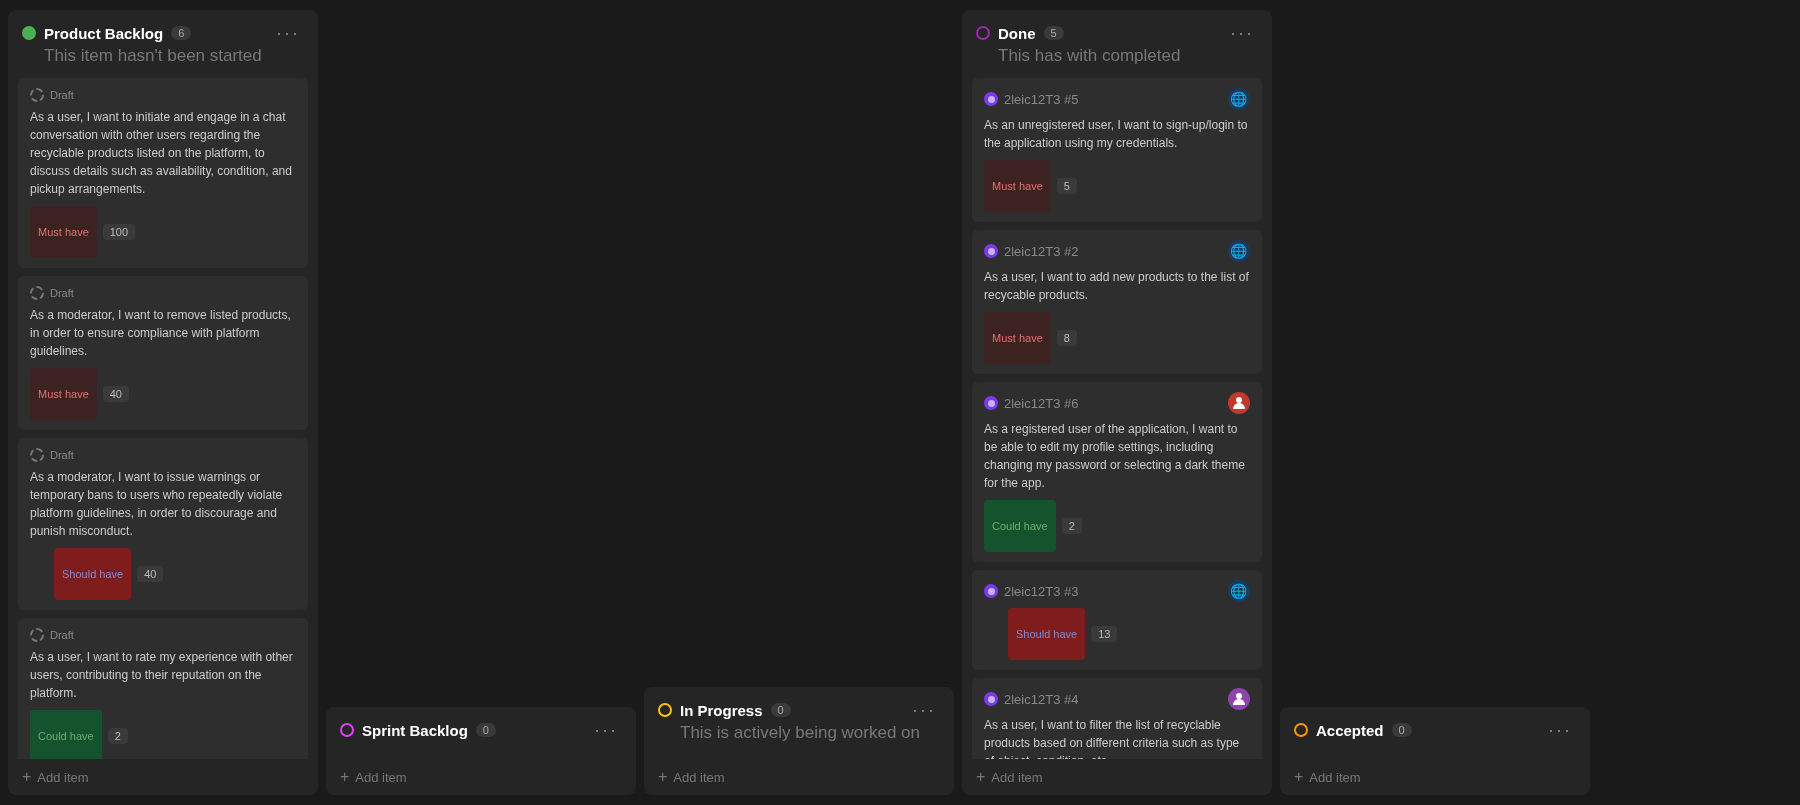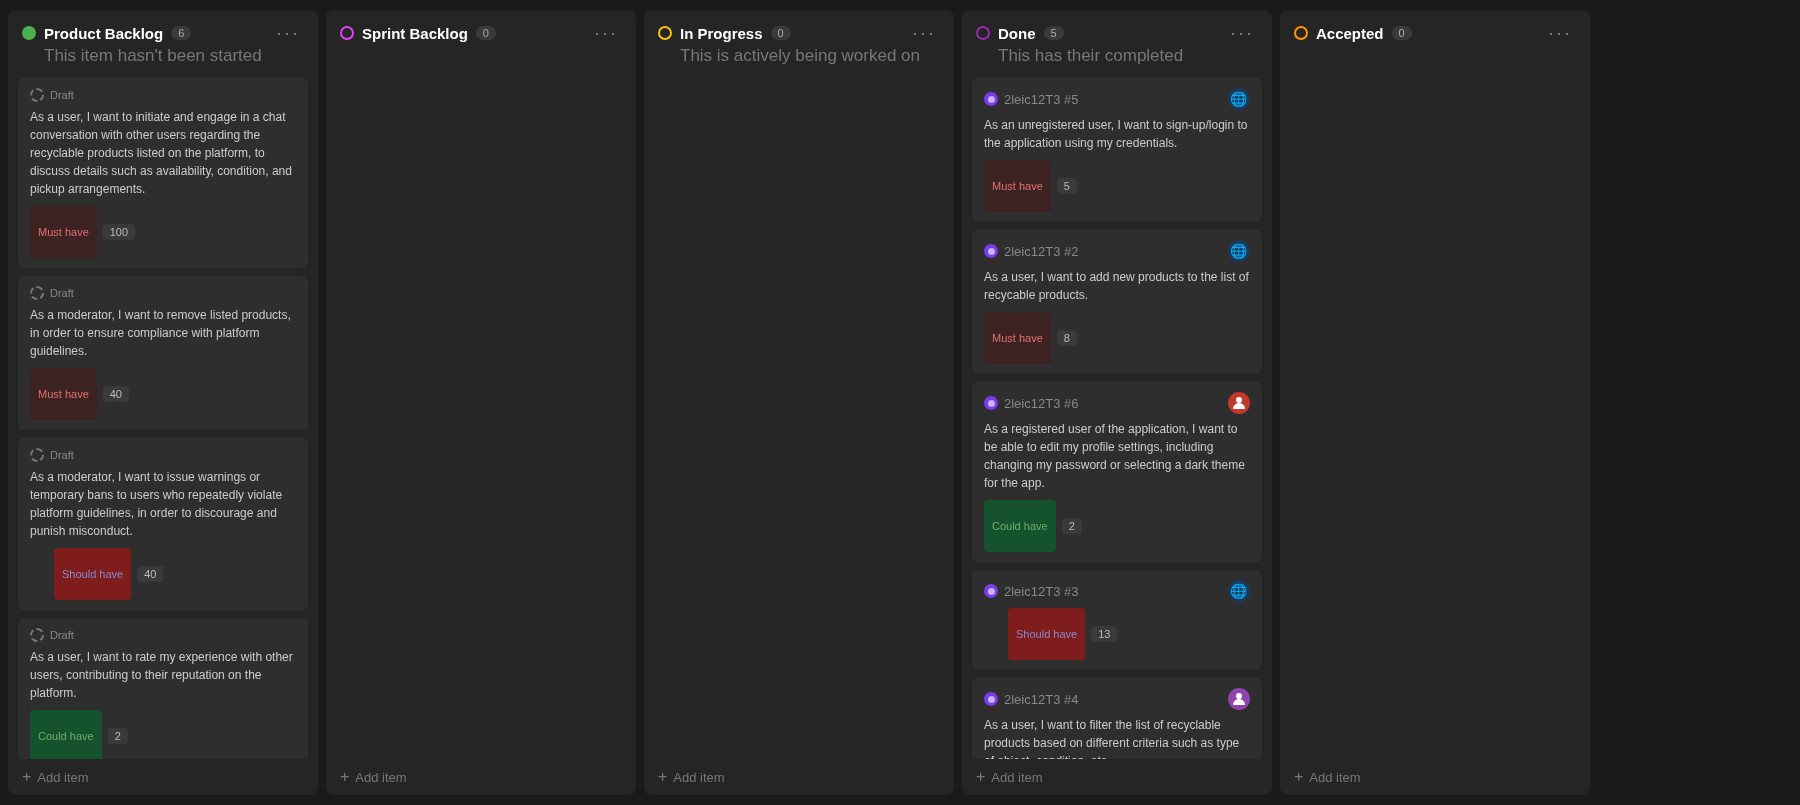--- a/index.html
+++ b/index.html
@@ -11,20 +11,21 @@
       height: 805px;
       overflow: hidden;
     }
     .board {
       display: flex;
       flex-direction: row;
       height: 100%;
       padding: 10px 8px;
       gap: 8px;
       overflow-x: auto;
+      align-items: flex-end;
     }
     .column {
       background: #252525;
       border-radius: 8px;
       width: 310px;
       min-width: 310px;
       display: flex;
       flex-direction: column;
       max-height: 100%;
     }
@@ -335,21 +336,21 @@
     <div class="column">
       <div class="column-header">
         <div class="column-title-row">
           <div class="column-title-left">
             <div class="status-dot circle-outline" style="border-color: rgb(156, 39, 176);"></div>
             <span class="column-title">Done</span>
             <span class="count-badge">5</span>
           </div>
           <button class="more-btn">···</button>
         </div>
-        <div class="column-subtitle">This has their completed</div>
+        <div class="column-subtitle">This has with completed</div>
       </div>
       <div class="cards-container">
         <div class="card">
           <div class="card-header">
             <div class="card-header-left">
               <div style="width: 14px; height: 14px; border-radius: 50%; background: rgb(124, 58, 237); flex-shrink: 0; display: flex; align-items: center; justify-content: center;">
                 <div style="width: 7px; height: 7px; border-radius: 50%; background: rgb(196, 181, 253);"></div>
               </div>
               <span class="card-id-label">2leic12T3 #5</span>
             </div>

